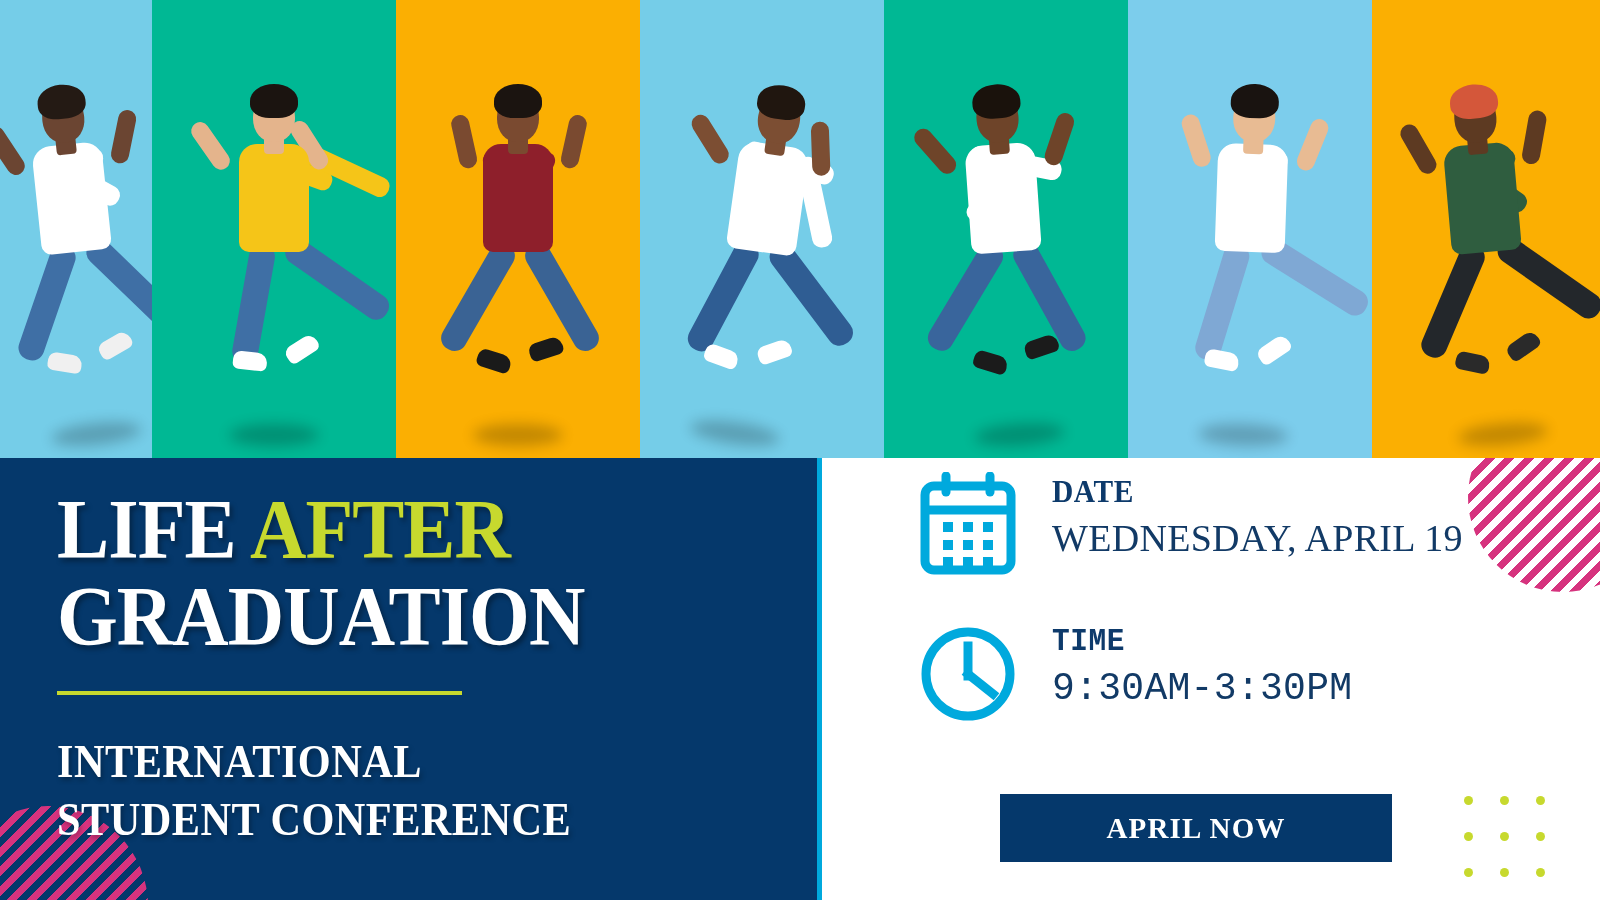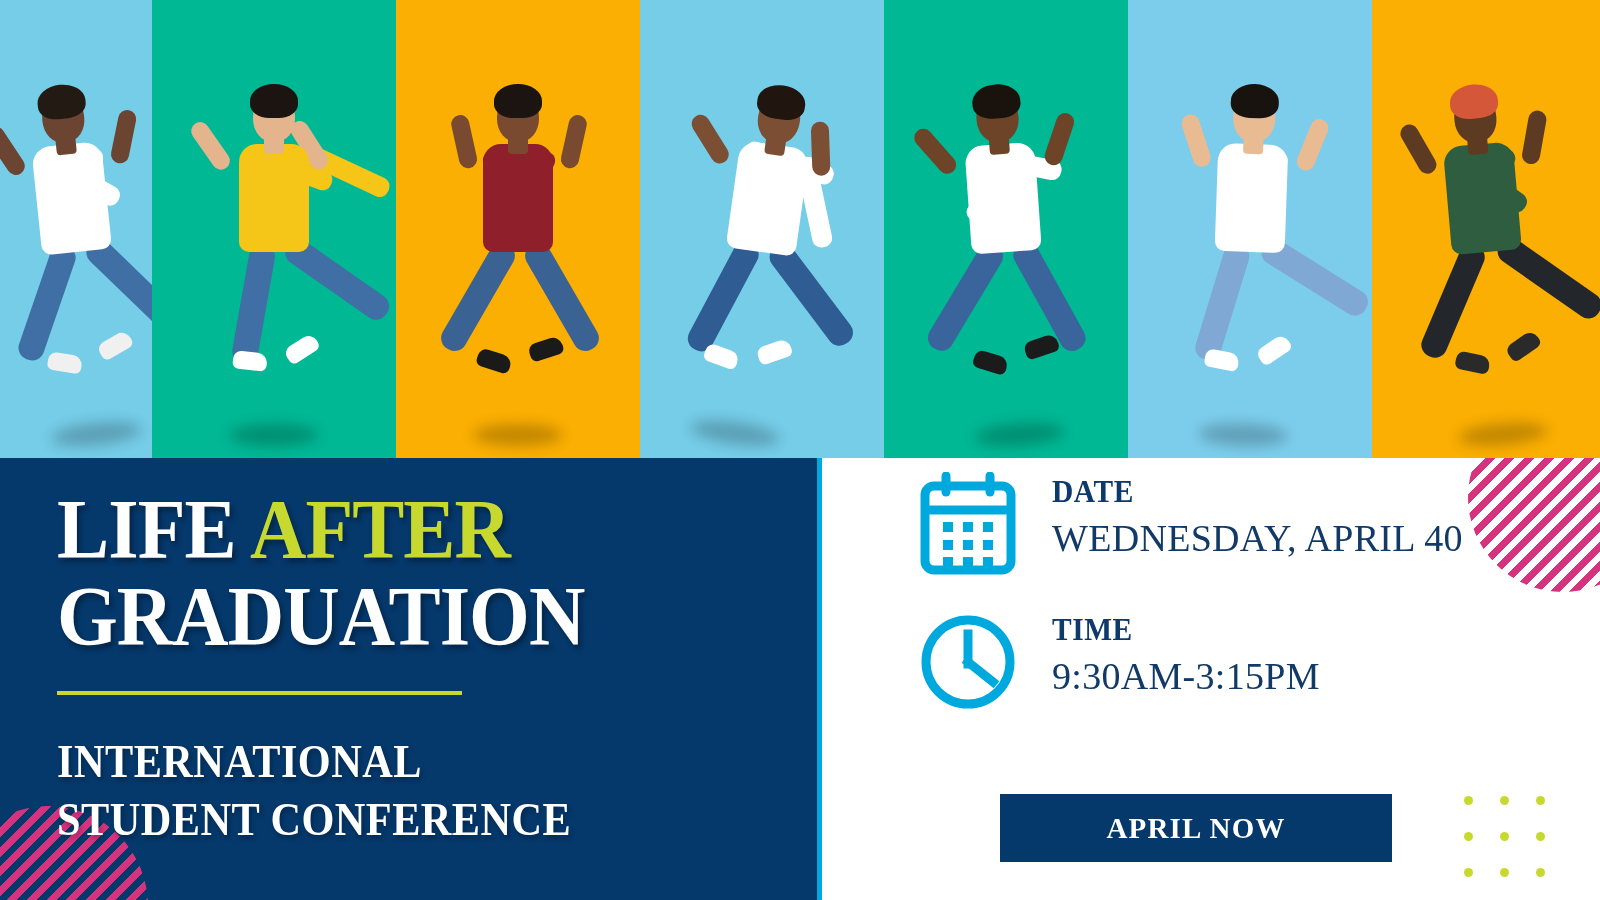--- a/index.html
+++ b/index.html
@@ -54,21 +54,21 @@
 
   #pink-circle-tr{
     position:absolute;right:-58px;top:-56px;width:190px;height:190px;border-radius:50%;
     background:repeating-linear-gradient(-45deg,#d6337e 0 7px,rgba(0,0,0,0) 7px 14px);
   }
   #dot-grid{position:absolute;right:28px;bottom:-4px;display:grid;grid-template-columns:repeat(3,36px);grid-template-rows:repeat(3,36px);}
   .dot{width:9px;height:9px;border-radius:50%;background:#c7d92e;}
 
   .info-row{position:absolute;display:flex;align-items:flex-start;gap:34px;}
   #info-date{left:96px;top:14px;font-family:Liberation Serif, serif;}
-  #info-time{left:96px;top:152px;}
+  #info-time{left:96px;top:164px;font-family:Liberation Mono, monospace;}
   .info-text{padding-top:4px;}
   .info-label{font-weight:bold;color:#0d3a6b;font-size:31px;letter-spacing:.6px;line-height:1;transform:scaleX(.95);transform-origin:left center;}
   .info-value{color:#123a66;font-size:38px;line-height:1.1;margin-top:11px;letter-spacing:.3px;white-space:nowrap;}
 
   #join-button{
     position:absolute;left:178px;top:336px;width:392px;height:68px;
     background:#05386b;border:none;cursor:pointer;
     color:#ffffff;font-family:"Liberation Serif",serif;font-weight:bold;
     font-size:29px;letter-spacing:1.2px;
   }
@@ -263,33 +263,33 @@
               <rect x="45" y="68" width="10" height="10"></rect>
               <rect x="65" y="68" width="10" height="10"></rect>
             <rect x="25" y="85" width="10" height="10"></rect>
               <rect x="45" y="85" width="10" height="10"></rect>
               <rect x="65" y="85" width="10" height="10"></rect>
           </g>
         </svg>
       </span>
       <span class="info-text">
         <div class="info-label">DATE</div>
-        <div class="info-value">WEDNESDAY, APRIL 40</div>
+        <div class="info-value">WEDNESDAY, APRIL 19</div>
       </span>
     </div>
 
     <div class="info-row" id="info-time">
       <span>
         <svg width="100" height="104" viewBox="0 0 100 104" aria-hidden="true">
           <circle cx="50" cy="52" r="42" fill="none" stroke="#00a9dd" stroke-width="9"></circle>
           <line x1="50" y1="24" x2="50" y2="54" stroke="#00a9dd" stroke-width="9" stroke-linecap="square"></line>
           <line x1="50" y1="52" x2="75" y2="72" stroke="#00a9dd" stroke-width="9" stroke-linecap="square"></line>
         </svg>
       </span>
       <span class="info-text">
         <div class="info-label">TIME</div>
-        <div class="info-value">9:30AM-3:15PM</div>
+        <div class="info-value">9:30AM-3:30PM</div>
       </span>
     </div>
 
     <button id="join-button">APRIL NOW</button>
   </div>
 </div>
 
 </body></html>

